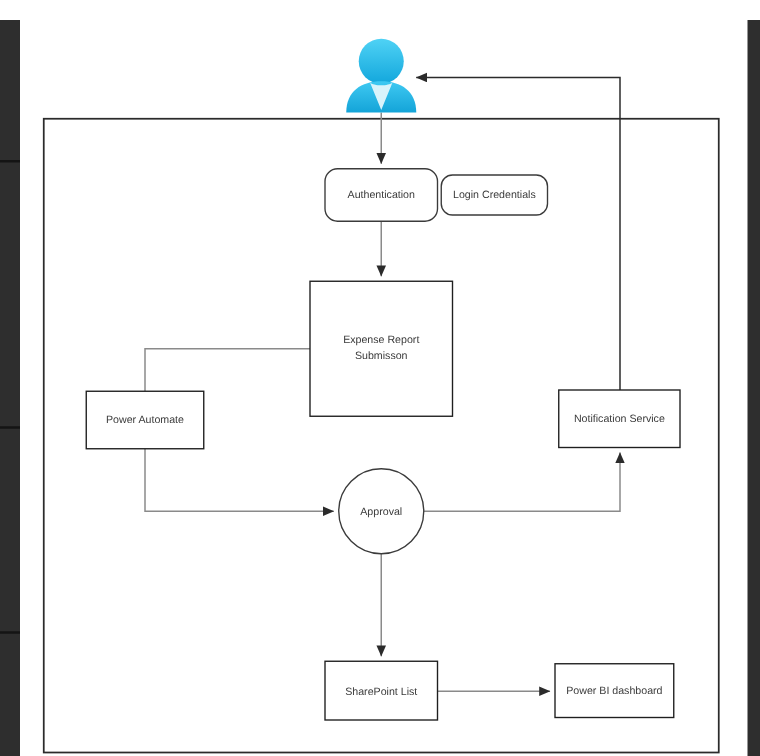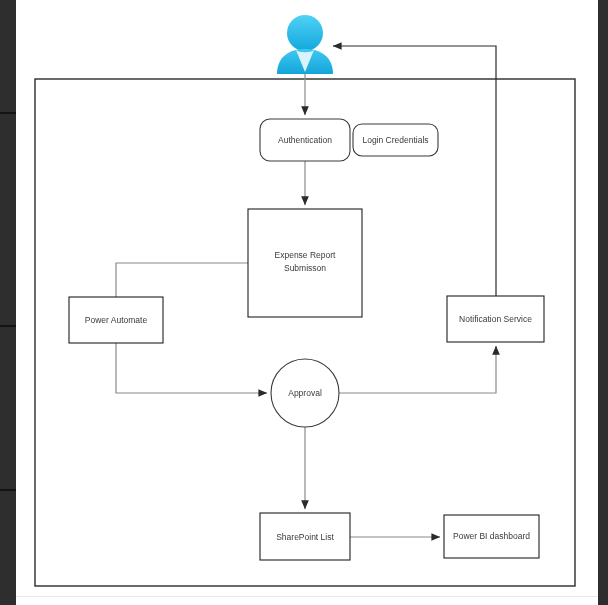--- a/index.html
+++ b/index.html
@@ -1,20 +1,20 @@
 <!DOCTYPE html>
 <html><head>
 <meta charset="utf-8">
 <style>
   html,body{margin:0;padding:0;background:#ffffff;}
   body{
     width:608px;height:605px;overflow:hidden;position:relative;
     font-family:"Liberation Sans","DejaVu Sans",sans-serif;
   }
-  #canvas{position:absolute;left:0;top:0;width:608px;height:430px;background:#ffffff;}
+  #canvas{position:absolute;left:0;top:16px;width:608px;height:430px;background:#ffffff;}
 
   
   .rail{position:absolute;top:0;background:#2e2e2e;}
   .rail.left{left:0;width:16px;height:605px;}
   .rail.right{left:598px;width:10px;height:605px;}
   .rail-div{position:absolute;left:0;width:16px;height:2px;background:#141414;}
 
   .bottom-hair{position:absolute;left:16px;top:596px;width:582px;height:1px;background:#e8e8e8;}
 
   

